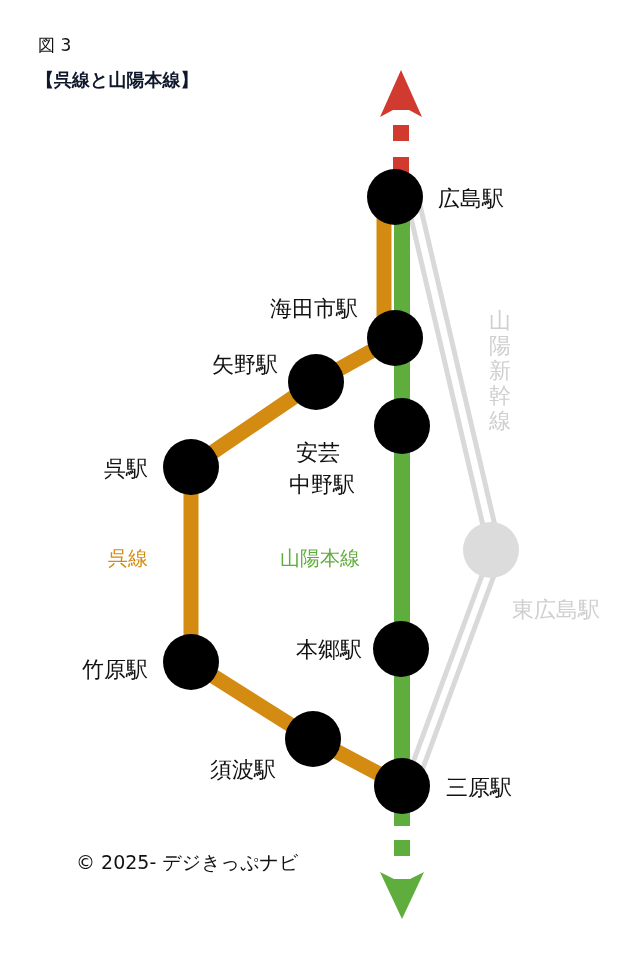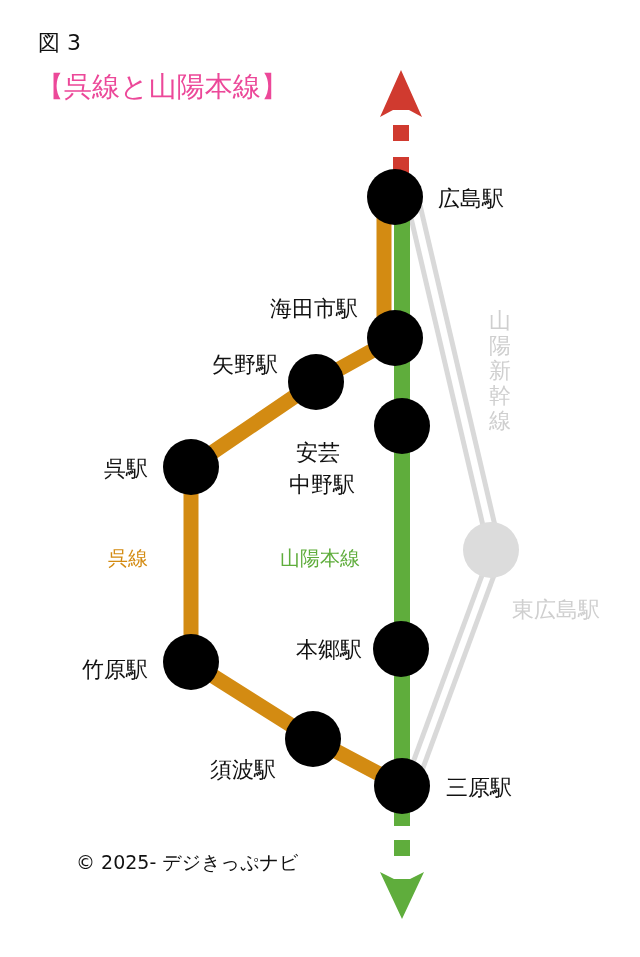--- a/index.html
+++ b/index.html
@@ -1,20 +1,20 @@
 <!DOCTYPE html>
 <html><head>
   <meta charset="utf-8">
   <style>
     html, body { margin: 0; padding: 0; background: #ffffff; }
     body { width: 640px; height: 957px; position: relative; overflow: hidden;
            font-family: "DejaVu Sans", "Liberation Sans", sans-serif; }
     #map { position: absolute; left: 0; top: 0; width: 640px; height: 957px; }
-    .fig-label { position: absolute; left: 38px; top: 28px; font-size: 22px; color: #111; }
-    .title { position: absolute; left: 36px; top: 68px; font-size: 28px; font-weight: normal; color: #ec4899; letter-spacing: 0px; }
+    .fig-label { position: absolute; left: 38px; top: 34px; font-size: 17px; color: #111; }
+    .title { position: absolute; left: 36px; top: 68px; font-size: 18px; font-weight: bold; color: #0f172a; letter-spacing: 0px; }
     .stn-label { font-size: 22px; fill: #111; }
     .line-label { font-size: 20px; }
     .gray-label { font-size: 22px; fill: #cfcfcf; }
     .copyright { font-size: 19px; fill: #111; }
   </style>
 </head>
 <body>
 
 <div class="fig-label">図 3</div>
 <div class="title">【呉線と山陽本線】</div>

